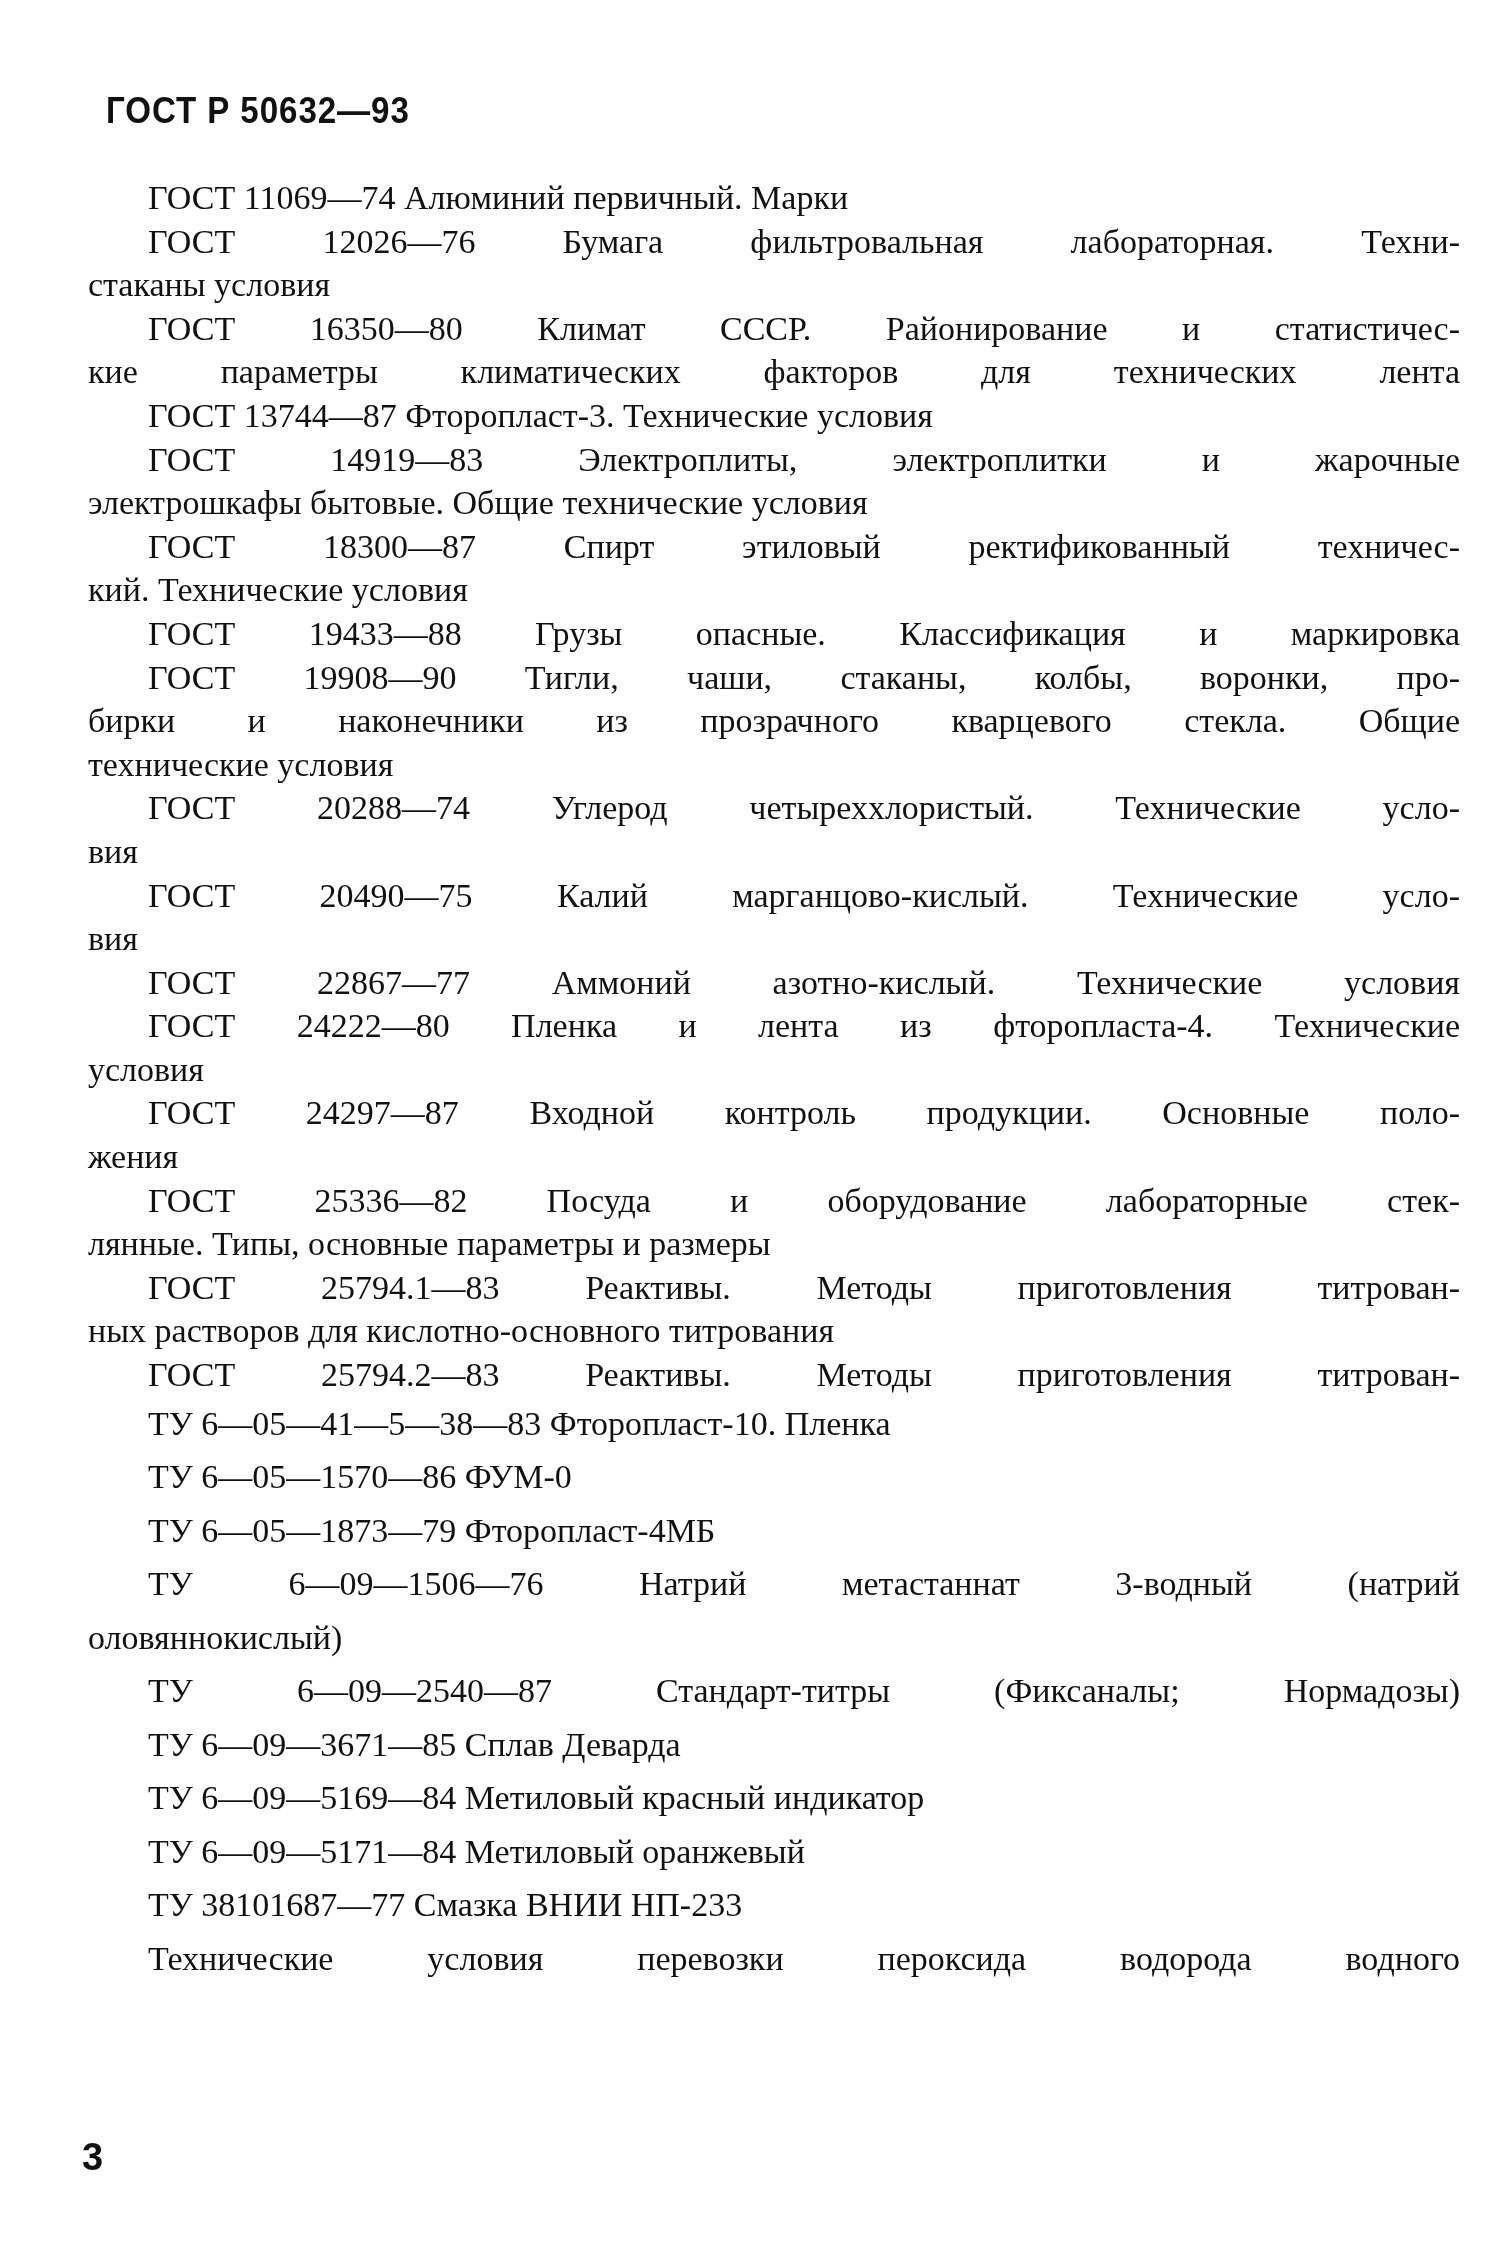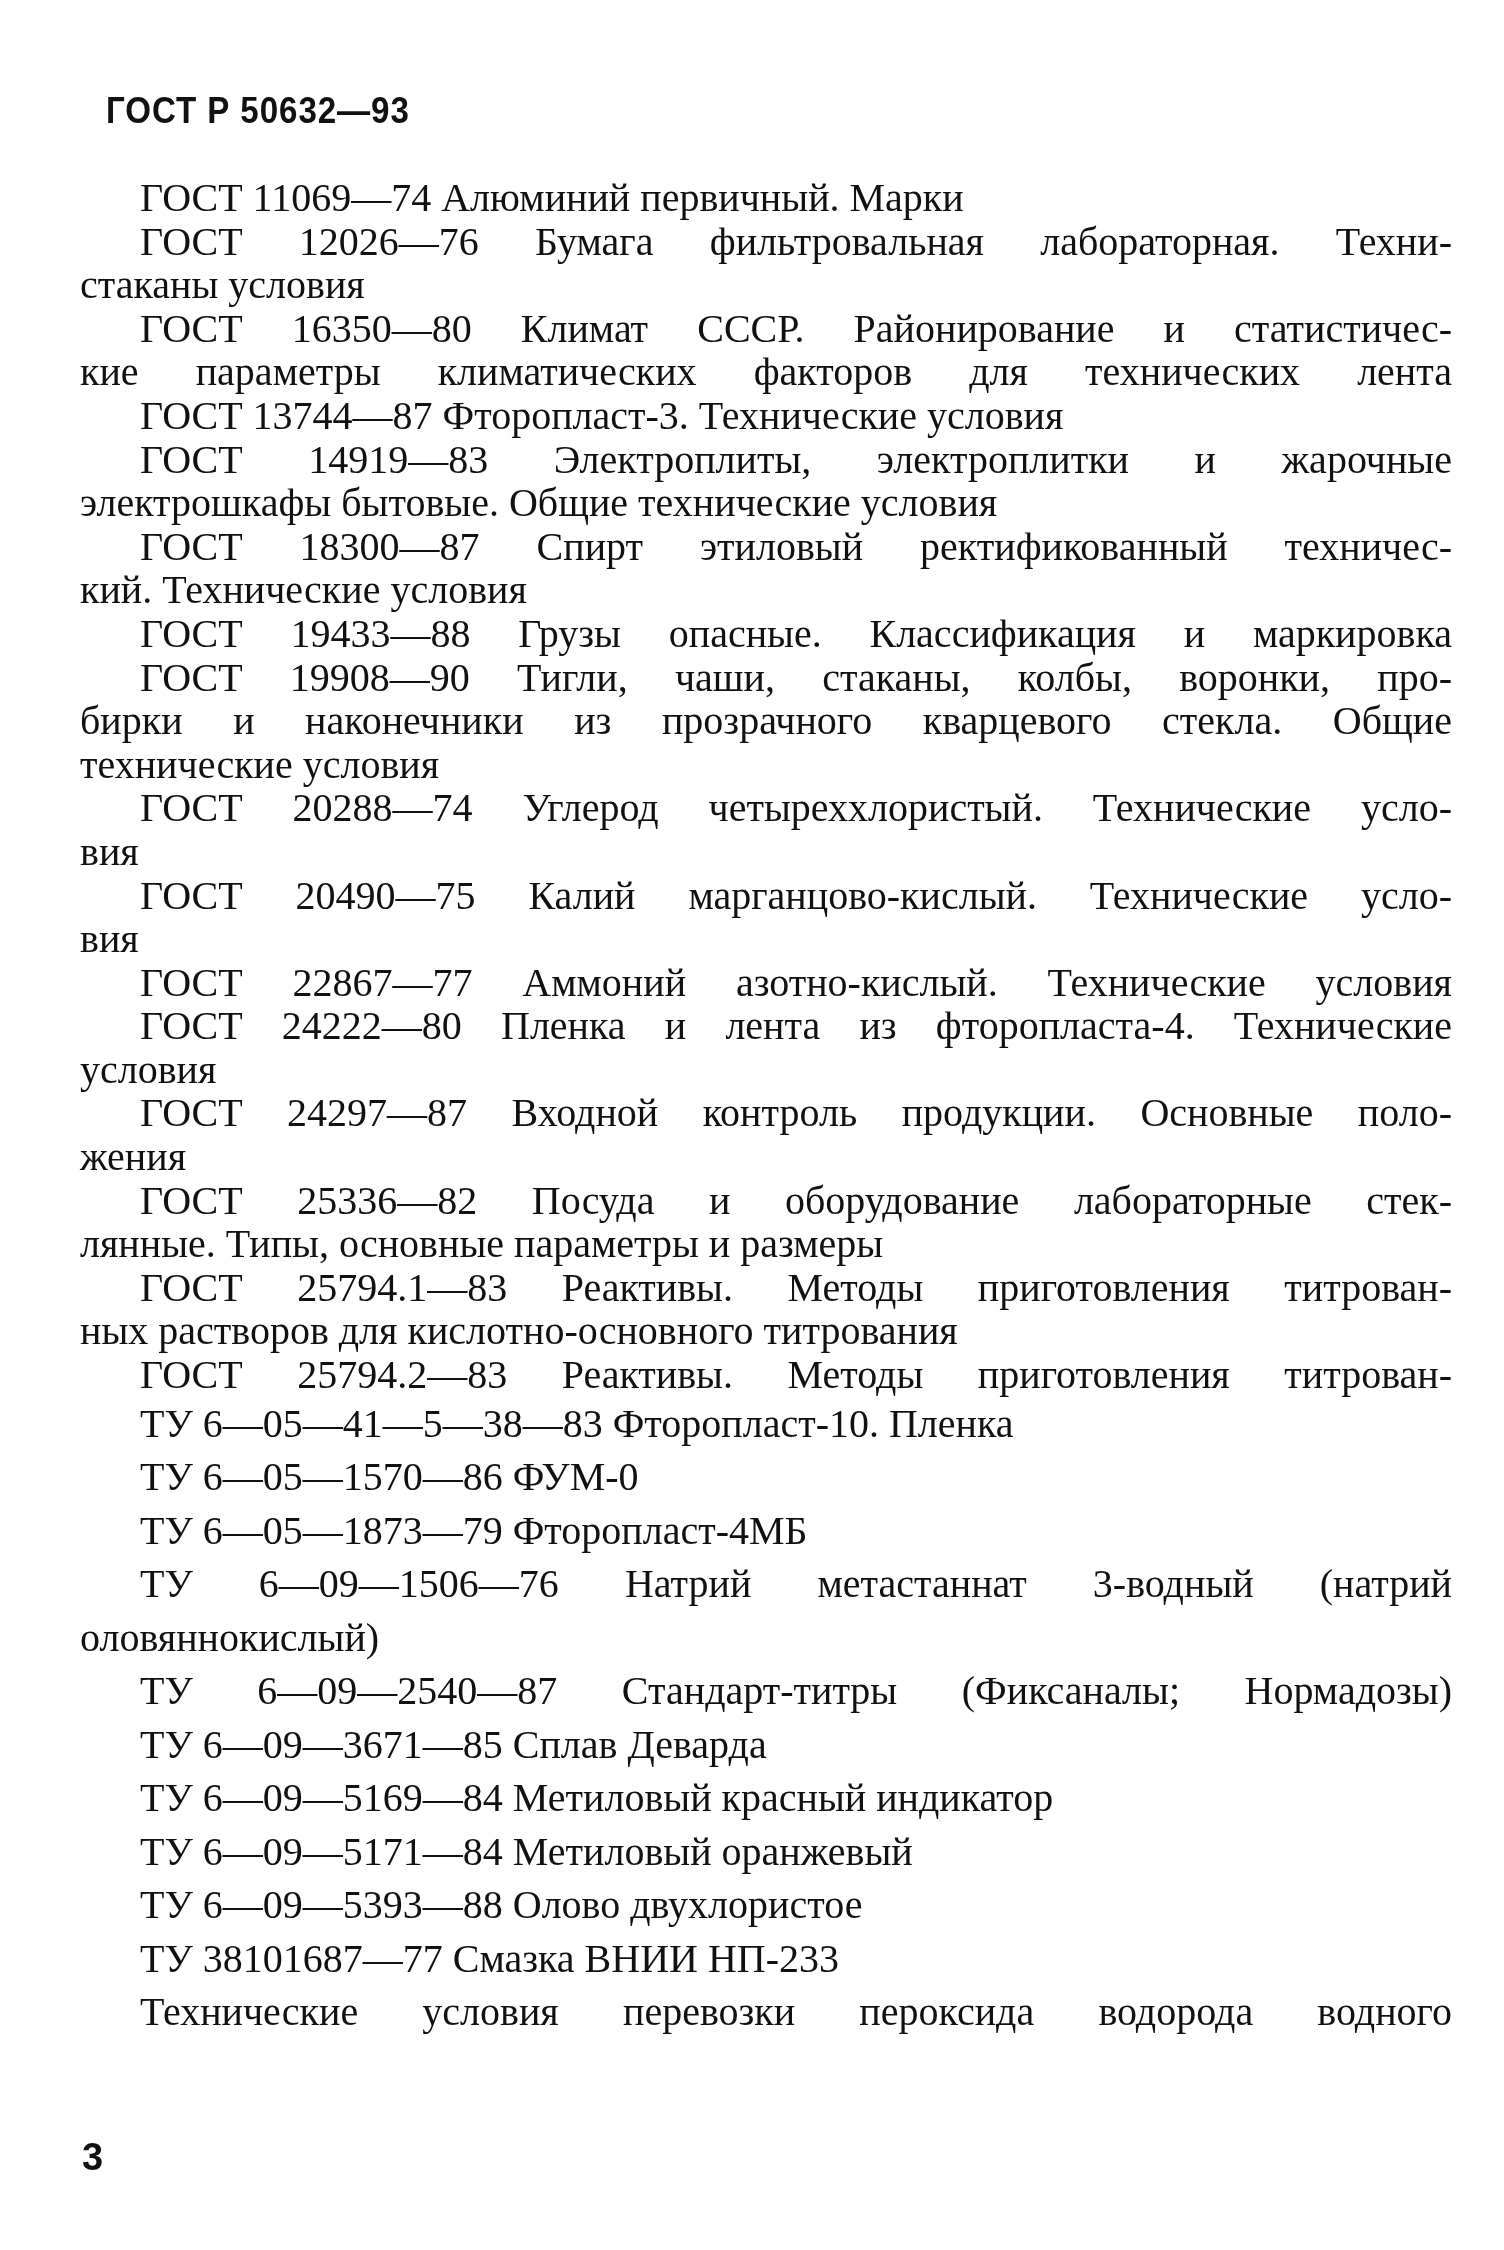--- a/index.html
+++ b/index.html
@@ -21,24 +21,24 @@
       top: 90px;
       font-family: "Liberation Sans", "DejaVu Sans", sans-serif;
       font-weight: bold;
       font-size: 36px;
       letter-spacing: 1px;
       transform: scaleX(0.92);
       transform-origin: left top;
     }
     .body-text {
       position: absolute;
-      left: 80px;
+      left: 88px;
       top: 176px;
       width: 1372px;
-      font-size: 40px;
+      font-size: 34px;
       line-height: 43.6px;
     }
     .line {
       white-space: nowrap;
       height: 43.6px;
       overflow: visible;
     }
     .line.justify {
       text-align: justify;
       text-align-last: justify;
@@ -99,19 +99,18 @@
   <div id="tu-lines">
       <div class="line tu indent">ТУ 6—05—41—5—38—83 Фторопласт-10. Пленка</div>
       <div class="line tu indent">ТУ 6—05—1570—86 ФУМ-0</div>
       <div class="line tu indent">ТУ 6—05—1873—79 Фторопласт-4МБ</div>
       <div class="line tu indent justify">ТУ 6—09—1506—76 Натрий метастаннат 3-водный (натрий</div>
       <div class="line tu">оловяннокислый)</div>
       <div class="line tu indent justify">ТУ 6—09—2540—87 Стандарт-титры (Фиксаналы; Нормадозы)</div>
       <div class="line tu indent">ТУ 6—09—3671—85 Сплав Деварда</div>
       <div class="line tu indent">ТУ 6—09—5169—84 Метиловый красный индикатор</div>
       <div class="line tu indent">ТУ 6—09—5171—84 Метиловый оранжевый</div>
-      <div class="line tu indent">ТУ 6—09—5393—88 Олово двухлористое</div>
       <div class="line tu indent">ТУ 38101687—77 Смазка ВНИИ НП-233</div>
       <div class="line tu indent justify">Технические условия перевозки пероксида водорода водного</div>
     </div>
 </div>
 
 <div class="page-number">3</div>
 
 </body></html>

